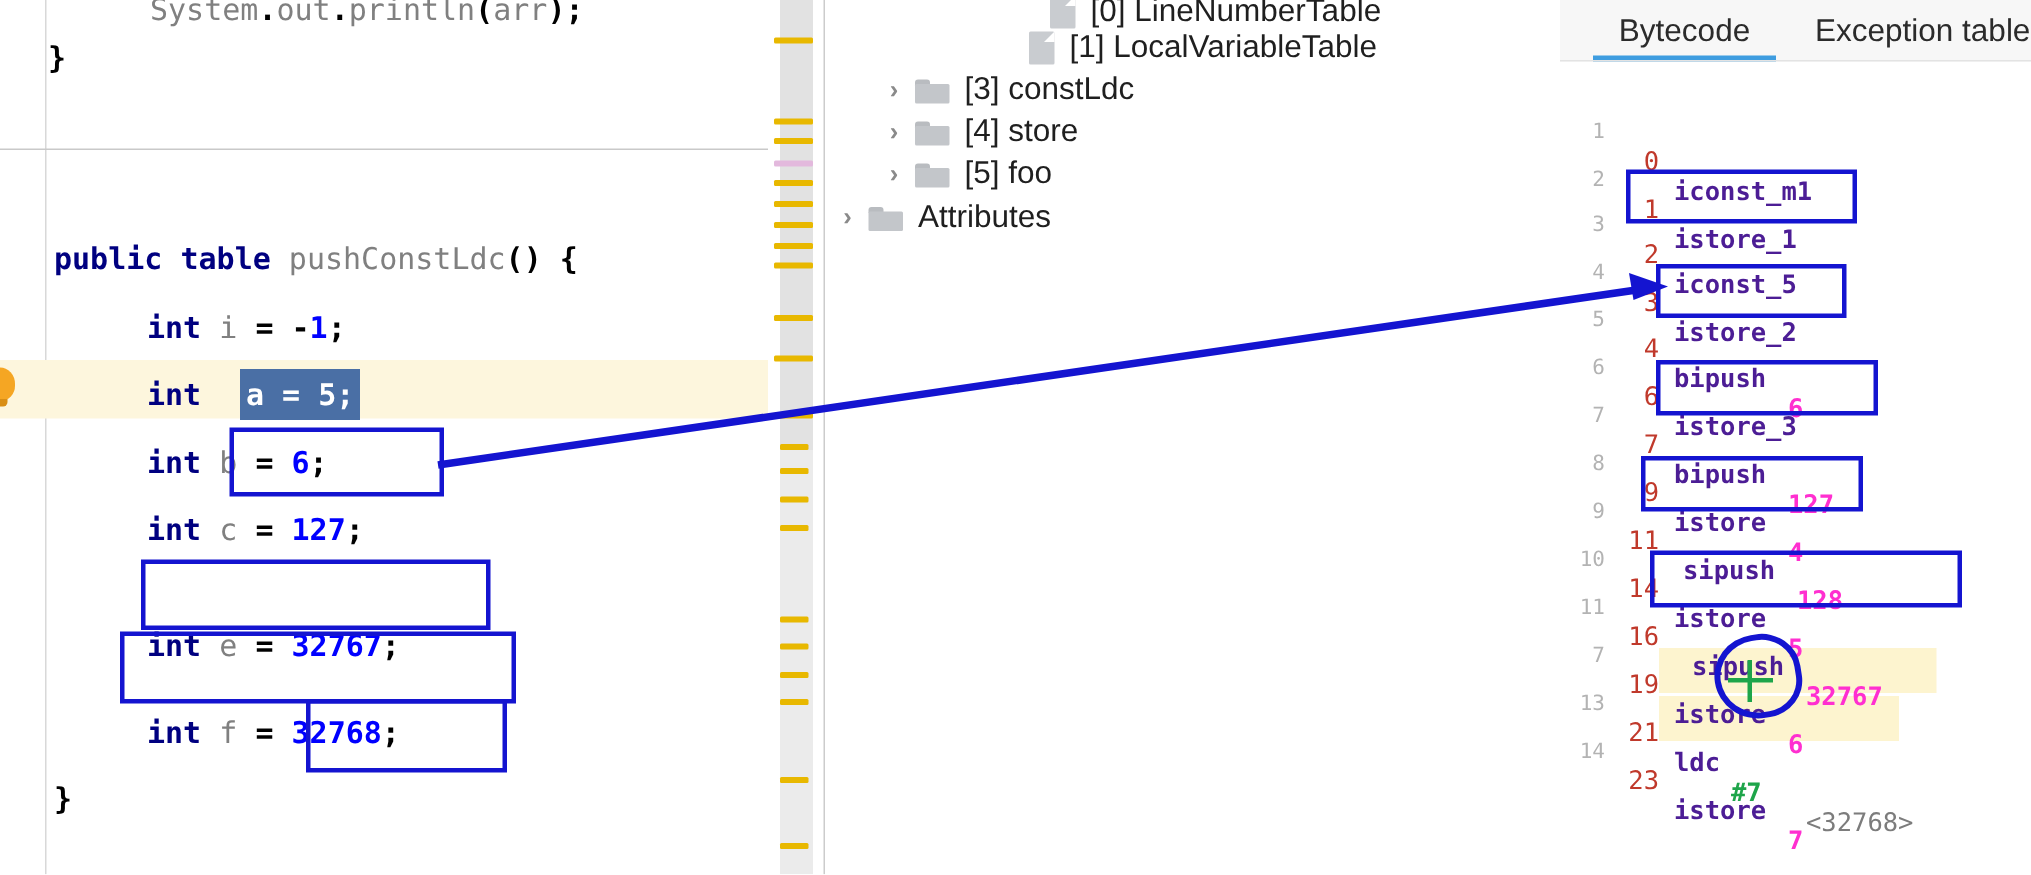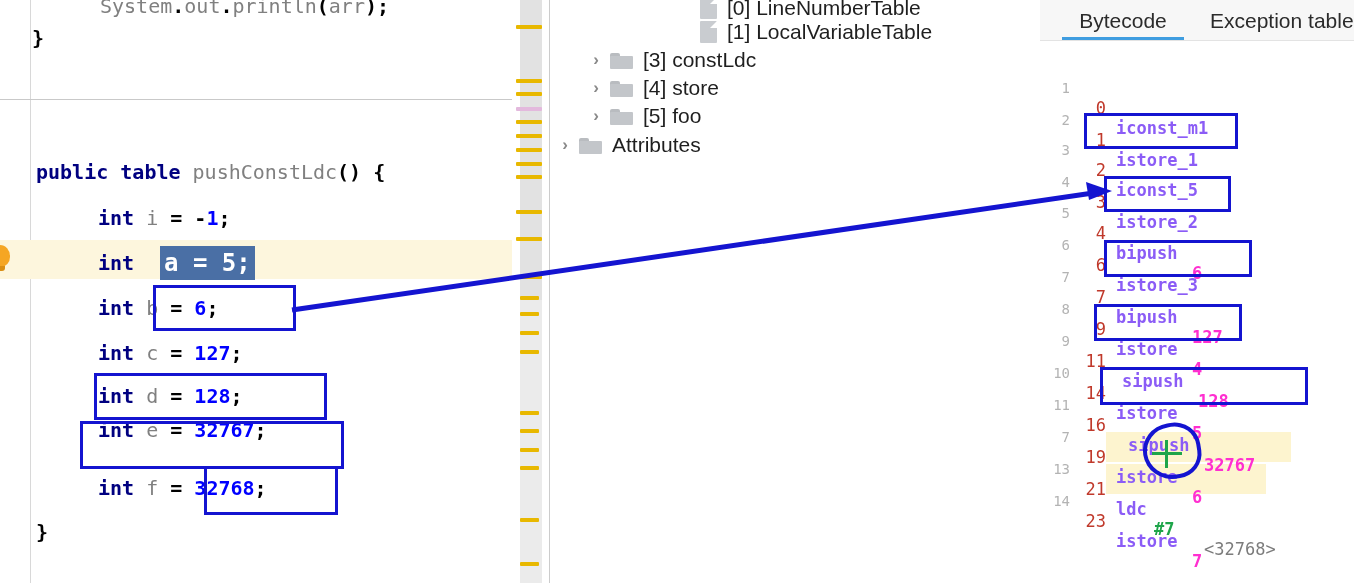--- a/index.html
+++ b/index.html
@@ -35,21 +35,21 @@
   .punct{color:#000000;font-weight:bold;}
   .cmt{color:#2b8a6b;font-style:italic;font-weight:bold;}
 
   
   .sep{position:absolute;left:0;top:99px;width:512px;height:1px;background:#c9c9c9;}
 
   
   .sel{
     position:absolute;background:#4a6fa5;color:#ffffff;
     font-family:"DejaVu Sans Mono","Liberation Mono",monospace;
-    font-size:24px;line-height:34px;white-space:pre;font-weight:bold;
+    font-size:20px;line-height:34px;white-space:pre;font-weight:bold;
   }
 
   
   .bulb{
     position:absolute;left:-10px;top:245px;width:20px;height:22px;
     background:#f5a623;border-radius:50% 50% 45% 45%;
   }
   .bulb:after{
     content:"";position:absolute;left:4px;bottom:-4px;width:11px;height:5px;
     background:#d98e14;border-radius:0 0 3px 3px;
@@ -104,21 +104,21 @@
   }
   .bc-tabbar-line{position:absolute;left:0;top:40px;width:314px;height:1px;background:#e3e3e3;}
 
   .bc-line{
     position:absolute;left:0;width:314px;height:32px;
     font-family:"DejaVu Sans Mono","Liberation Mono",monospace;
     font-size:17px;white-space:pre;
   }
   .bc-ln{position:absolute;left:4px;width:26px;text-align:right;color:#b3b3b3;font-size:14px;line-height:32px;}
   .bc-off{position:absolute;left:42px;width:24px;text-align:right;color:#c0392b;line-height:32px;}
-  .bc-op{position:absolute;left:76px;color:#8b5cf6;font-weight:bold;line-height:32px;}
+  .bc-op{position:absolute;left:76px;color:#4c1d95;font-weight:bold;line-height:32px;}
   .bc-arg{color:#ff2fd0;font-weight:bold;}
   .bc-ref{color:#1ea54a;font-weight:bold;}
   .bc-cmt{color:#7c7c7c;font-weight:normal;}
 
   .bc-hl{position:absolute;left:66px;width:185px;height:30px;background:#fdf4cf;}
 
   
   .anno-box{position:absolute;border:3px solid #1414d0;background:transparent;pointer-events:none;}
 
   
@@ -163,21 +163,20 @@
 
       <div class="code-line" style="top:198px;left:98px;"><span class="kw">int</span> <span class="id">i</span> <span class="punct">=</span> <span class="punct">-</span><span class="num">1</span><span class="punct">;</span></div>
 
       <div class="code-line" style="top:243px;left:98px;"><span class="kw">int</span> </div>
       <div class="sel" style="top:246px;left:160px;padding:0 4px;">a = 5;</div>
 
       <div class="code-line" style="top:288px;left:98px;"><span class="kw">int</span> <span class="id">b</span> <span class="punct">=</span> <span class="num">6</span><span class="punct">;</span></div>
 
       <div class="code-line" style="top:333px;left:98px;"><span class="kw">int</span> <span class="id">c</span> <span class="punct">=</span> <span class="num">127</span><span class="punct">;</span></div>
 
-      <div class="code-line" style="top:376px;left:98px;"><span class="kw">int</span> <span class="id">d</span> <span class="punct">=</span> <span class="num">128</span><span class="punct">;</span></div>
 
       <div class="code-line" style="top:410px;left:98px;"><span class="kw">int</span> <span class="id">e</span> <span class="punct">=</span> <span class="num">32767</span><span class="punct">;</span></div>
 
       <div class="code-line" style="top:468px;left:98px;"><span class="kw">int</span> <span class="id">f</span> <span class="punct">=</span> <span class="num">32768</span><span class="punct">;</span></div>
 
       <div class="code-line" style="top:512px;left:36px;"><span class="punct">}</span></div>
     </div>
 
     <div class="marker-strip">
       <div class="marker-track"></div>
@@ -208,21 +207,21 @@
     </div>
   </div>
 
   <div id="tree-pane">
 
     <div class="tree-row" style="top:-6px;left:150px;">
       <span class="file-icon"></span>
       <span class="tree-label">[0] LineNumberTable</span>
     </div>
 
-    <div class="tree-row" style="top:18px;left:150px;">
+    <div class="tree-row" style="top:18px;left:136px;">
       <span class="file-icon"></span>
       <span class="tree-label">[1] LocalVariableTable</span>
     </div>
 
     <div class="tree-row" style="top:46px;left:33px;">
       <span class="twisty">›</span>
       <span class="folder-icon"></span>
       <span class="tree-label">[3] constLdc</span>
     </div>
 

